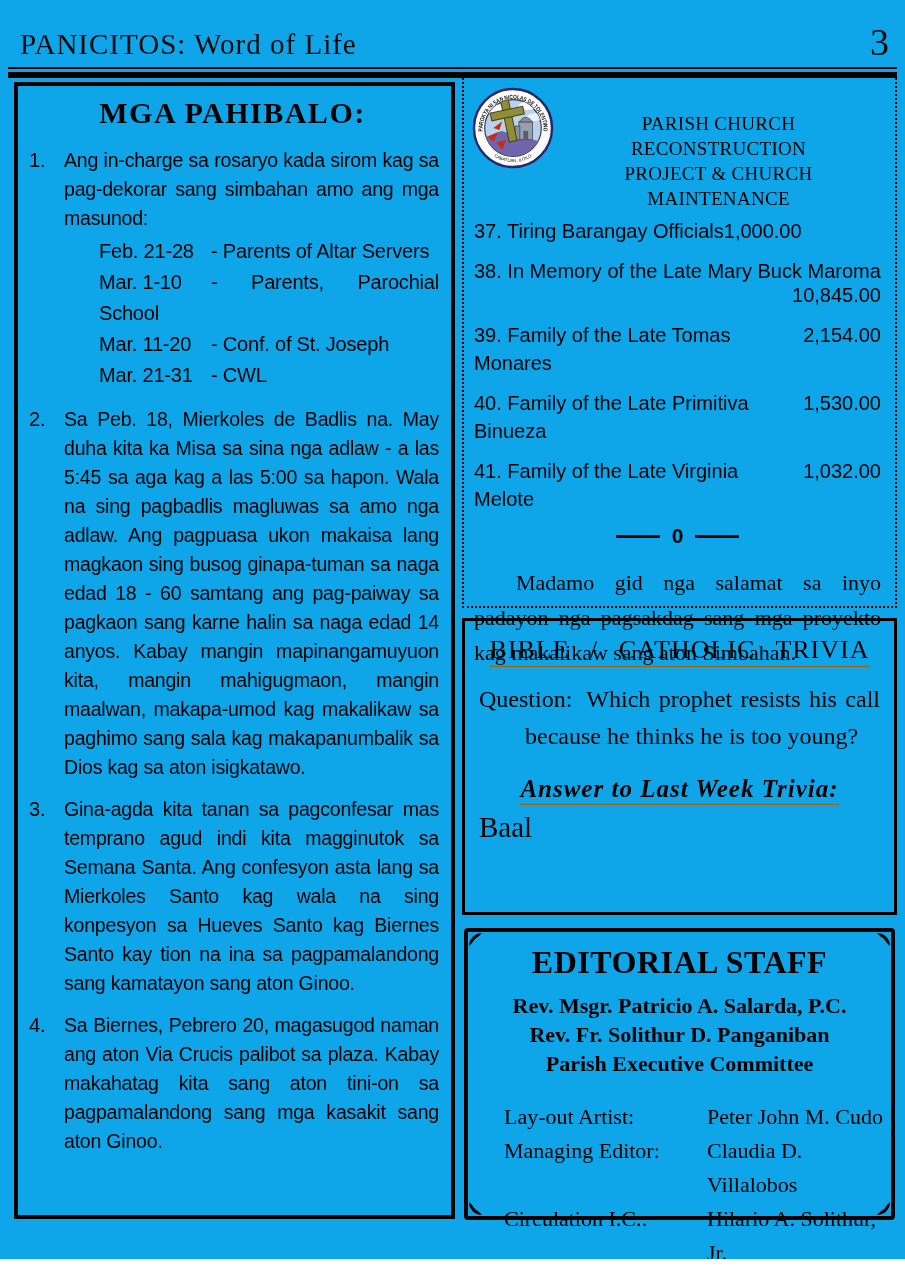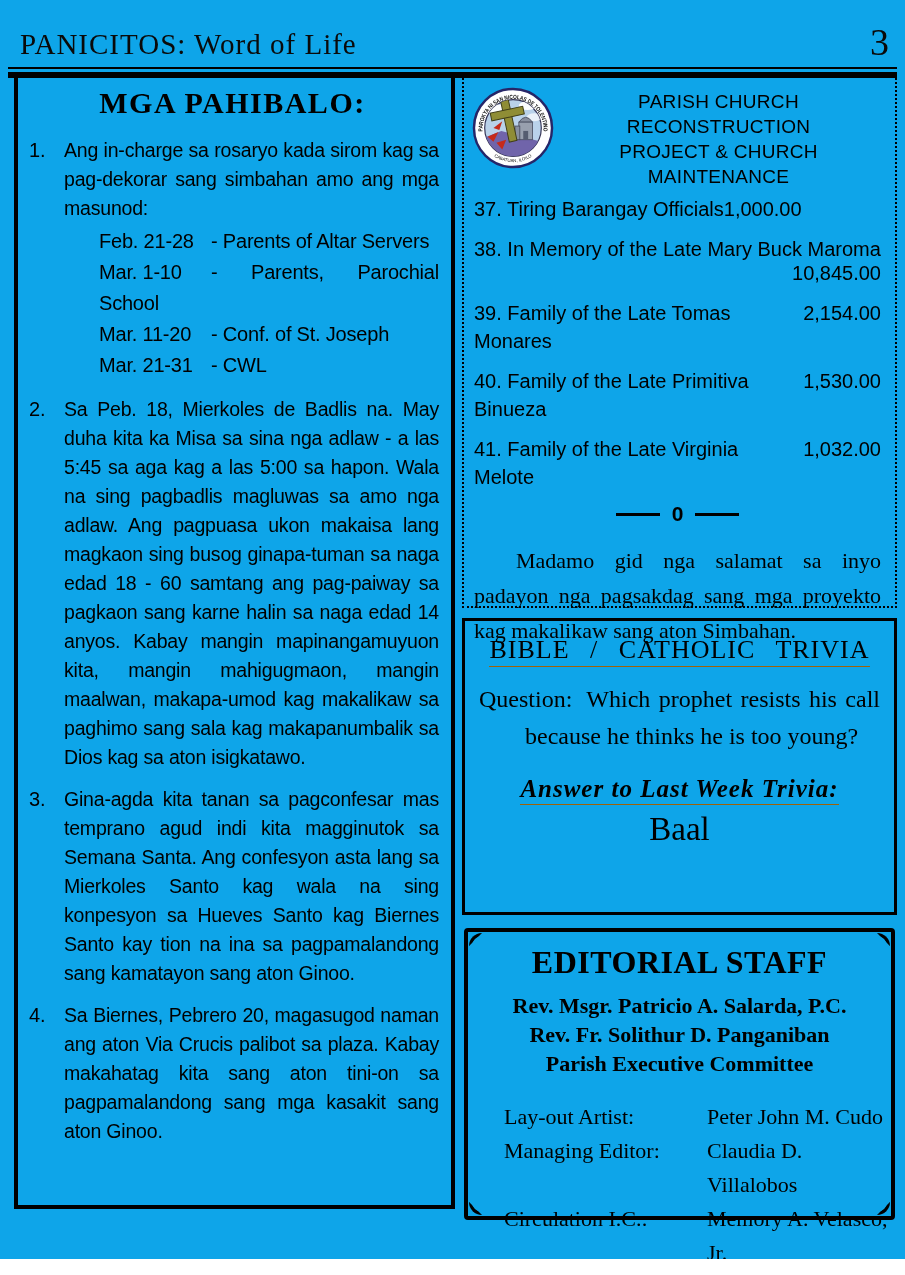--- a/index.html
+++ b/index.html
@@ -22,21 +22,21 @@
   .hdr-pagenum {
     position: absolute; right: 16px; top: 20px;
     font-family: "Liberation Serif", serif;
     font-size: 38px; color:#0a0a0a;
   }
   .rule-thin  { position:absolute; left:8px; right:8px; top:67px; height:2px; background:#000; }
   .rule-thick { position:absolute; left:8px; right:8px; top:72px; height:6px; background:#000; }
 
   
   .left-box {
-    position: absolute; left: 14px; top: 72px;
+    position: absolute; left: 14px; top: 82px;
     width: 441px; height: 1137px;
     border: 4px solid #000;
     padding: 8px 12px 0 8px;
   }
   .ann-title {
     text-align: center;
     font-family: "Liberation Serif", serif;
     font-weight: bold; font-size: 30px; letter-spacing: 1.5px;
     margin: 2px 0 16px 0;
   }
@@ -56,23 +56,23 @@
   .dotted-box {
     position: absolute; left: 462px; top: 75px;
     width: 435px; height: 533px;
     border: 2px dotted #000;
     padding: 8px 12px 0 8px;
   }
   .recon-header { display: flex; align-items: flex-start; }
   .logo { width: 82px; height: 82px; flex: 0 0 82px; margin-top: 2px; }
   .recon-title {
     flex: 1; text-align: center;
-    font-family: Liberation Sans, sans-serif;
+    font-family: Liberation Serif, serif;
     font-size: 19px; line-height: 25px; letter-spacing: 0.3px;
-    margin-top: 4px;
+    margin-top: 26px;
   }
   .donor-list { margin-top: 6px; font-size: 20px; padding: 0 2px; }
   .donor-row { display: flex; justify-content: flex-start; margin-bottom: 12px; line-height: 28px; }
   .donor-amount-line { text-align: right; line-height: 28px; margin: -4px 0 12px 0; }
   .zero-sep { display: flex; align-items: center; justify-content: center; gap: 12px; margin-top: 8px; height: 22px; }
   .dashline { width: 44px; height: 3px; background: #000; }
   .zero { font-size: 21px; font-weight: bold; }
   .thanks {
     margin-top: 18px; padding: 0 2px;
     font-family: "Liberation Serif", serif;
@@ -94,21 +94,21 @@
     font-size: 24px; line-height: 37px;
     text-align: justify;
     padding-left: 46px; text-indent: -46px;
   }
   .q-label { margin-right: 14px; }
   .answer-heading {
     margin-top: 20px; text-align: center;
     font-family: "Liberation Serif", serif;
     font-style: italic; font-weight: bold; font-size: 25px; letter-spacing: 1px;
   }
-  .answer { margin-top: 8px; text-align: center; font-family: "Liberation Serif", serif; font-size: 33px; }
+  .answer { margin-top: 8px; text-align: left; font-family: "Liberation Serif", serif; font-size: 29px; }
 
   .editorial-box {
     position: absolute; left: 464px; top: 928px;
     width: 431px; height: 292px;
     border: 4px solid #000; border-radius: 4px;
     padding-top: 12px;
   }
   .corner { position: absolute; width: 13px; height: 13px; border: 3px solid transparent; }
   .corner.tl { top: 1px; left: 1px;  border-top-color:#000; border-left-color:#000;  border-top-left-radius: 13px; }
   .corner.tr { top: 1px; right: 1px; border-top-color:#000; border-right-color:#000; border-top-right-radius: 13px; }
@@ -280,18 +280,18 @@
       <div class="staff-row">
         <span class="staff-role">Lay-out Artist:</span>
         <span>Peter John M. Cudo</span>
       </div>
       <div class="staff-row">
         <span class="staff-role">Managing Editor:</span>
         <span>Claudia D. Villalobos</span>
       </div>
       <div class="staff-row">
         <span class="staff-role">Circulation I.C.:</span>
-        <span>Memory A. Velasco, Jr.</span>
+        <span>Hilario A. Solithur, Jr.</span>
       </div>
     </div>
   </section>
 
 </div>
 
 </body></html>

